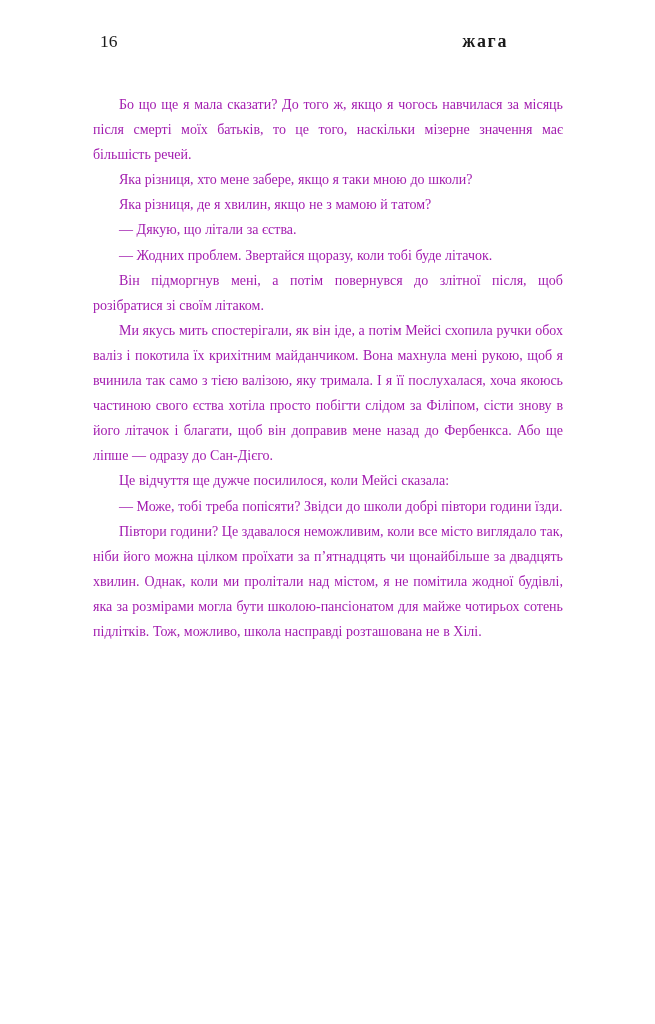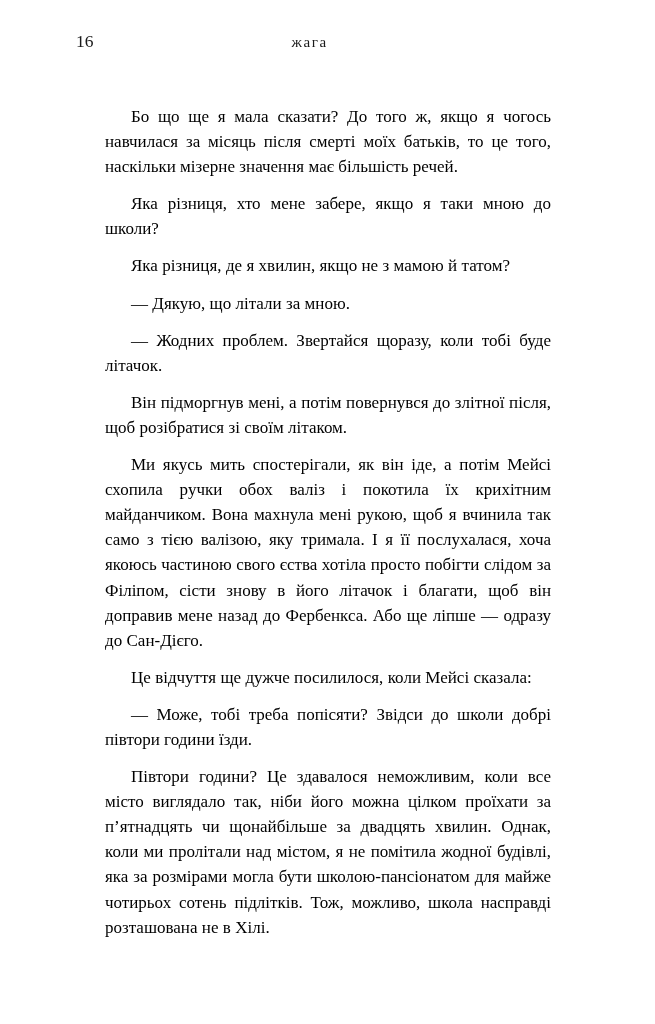--- a/index.html
+++ b/index.html
@@ -19,82 +19,83 @@
   .page {
     position: relative;
     width: 655px;
     height: 1024px;
     box-sizing: border-box;
   }
 
   
   .running-head {
     position: absolute;
-    left: 76px;
+    left: 100px;
     top: 29px;
     width: 470px;
     height: 24px;
     display: flex;
     align-items: baseline;
     gap: 40px;
   }
   .folio {
     font-size: 17.5px;
     line-height: 24px;
     color: #1a1a1a;
     flex: 0 0 auto;
   }
   .book-title {
     flex: 1 1 auto;
-    text-align: center;
-    font-size: 15px;
+    text-align: right;
+    font-size: 18px;
     line-height: 24px;
     letter-spacing: 1.6px;
     text-indent: 1.6px;
     color: #1a1a1a;
+    font-weight: bold;
   }
   .folio-spacer {
     flex: 0 0 auto;
     width: 22px;
   }
 
   
   .textblock {
     position: absolute;
     left: 93px;
     top: 92px;
     width: 470px;
   }
   p.para {
-    margin: 12px;
-    font-size: 17px;
+    margin: 0;
+    font-size: 14px;
     line-height: 25.1px;
     text-align: justify;
     text-indent: 26px;
-    color: #000000;
+    color: #a21caf;
     word-spacing: 0.1px;
     hyphens: manual;
   }
 </style>
 </head>
 <body>
 
 <div class="page">
 
   <div class="running-head">
     <span class="folio">16</span>
     <span class="book-title">жага</span>
     <span class="folio-spacer"></span>
   </div>
 
   <div class="textblock">
     <p class="para">Бо що ще я мала сказати? До того ж, якщо я чогось навчилася за місяць після смерті моїх батьків, то це того, наскільки мізерне значення має більшість речей.</p>
     <p class="para">Яка різниця, хто мене забере, якщо я таки мною до школи?</p>
     <p class="para">Яка різниця, де я хвилин, якщо не з мамою й татом?</p>
-    <p class="para">— Дякую, що літали за мною.</p>
+    <p class="para">— Дякую, що літали за єства.</p>
     <p class="para">— Жодних проблем. Звертайся щоразу, коли тобі буде літачок.</p>
     <p class="para">Він підморгнув мені, а потім повернувся до злітної після, щоб розібратися зі своїм літаком.</p>
     <p class="para">Ми якусь мить спостерігали, як він іде, а потім Мейсі схопила ручки обох валіз і покотила їх крихіт­ним майданчиком. Вона махнула мені рукою, щоб я вчинила так само з тією валізою, яку тримала. І я її послухалася, хоча якоюсь частиною свого єства хотіла просто побігти слідом за Філіпом, сісти знову в його літачок і благати, щоб він доправив мене назад до Фер­бенкса. Або ще ліпше — одразу до Сан-Дієго.</p>
     <p class="para">Це відчуття ще дужче посилилося, коли Мейсі сказала:</p>
     <p class="para">— Може, тобі треба попісяти? Звідси до школи добрі півтори години їзди.</p>
     <p class="para">Півтори години? Це здавалося неможливим, коли все місто виглядало так, ніби його можна цілком проїхати за п’ятнадцять чи щонайбільше за двадцять хвилин. Однак, коли ми пролітали над містом, я не помітила жодної будівлі, яка за розмірами могла бути школою-пансіонатом для майже чотирьох сотень під­літків. Тож, можливо, школа насправді розташована не в Хілі.</p>
   </div>
 
 </div>
 

